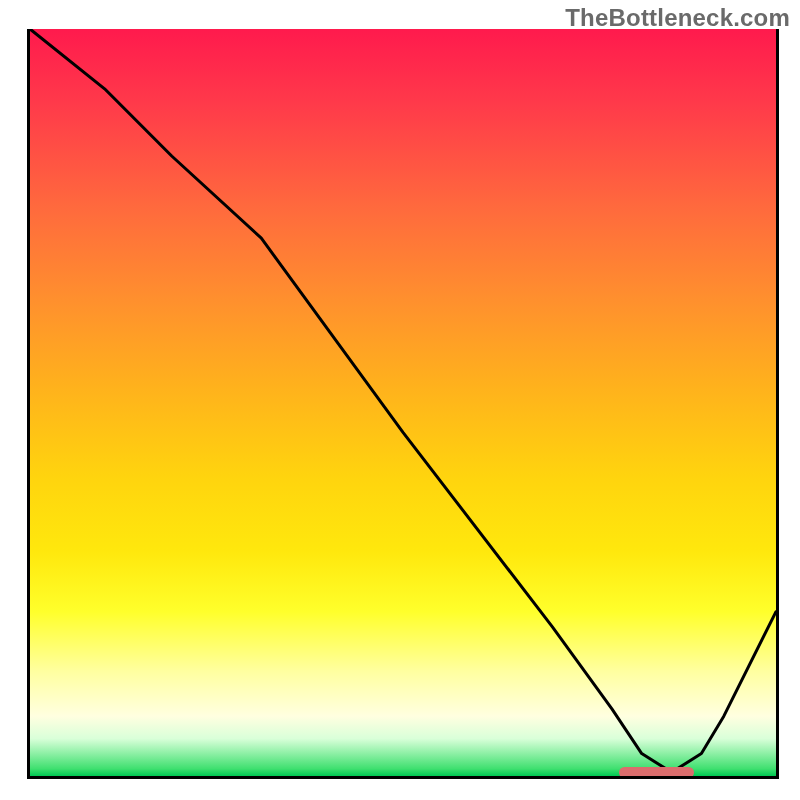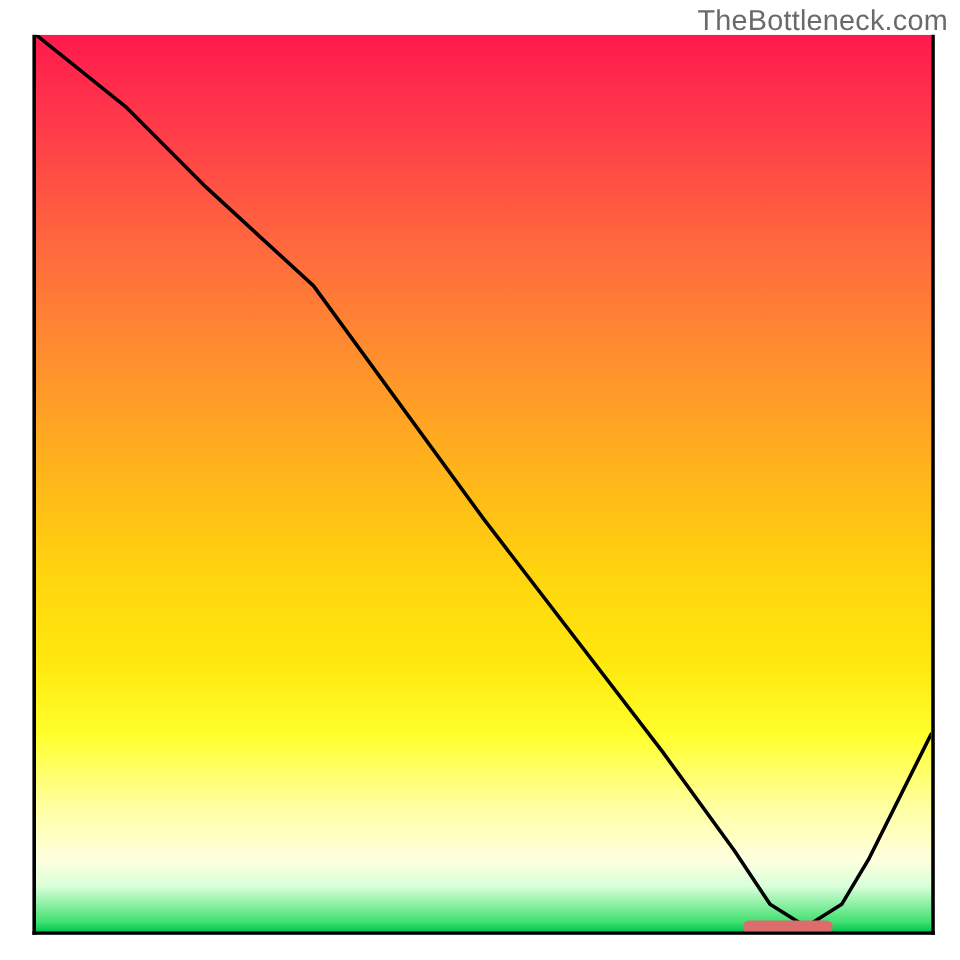--- a/index.html
+++ b/index.html
@@ -15,21 +15,21 @@
     position: relative;
     width: 800px;
     height: 800px;
     background: #ffffff;
   }
   .watermark {
     position: absolute;
     top: 4px;
     right: 10px;
     font-size: 24px;
-    font-weight: 400;
+    font-weight: 700;
     color: #6a6a6a;
     letter-spacing: 0.2px;
     user-select: none;
   }
   .plot-area {
     position: absolute;
     left: 27px;
     top: 29px;
     width: 746px;
     height: 747px;

